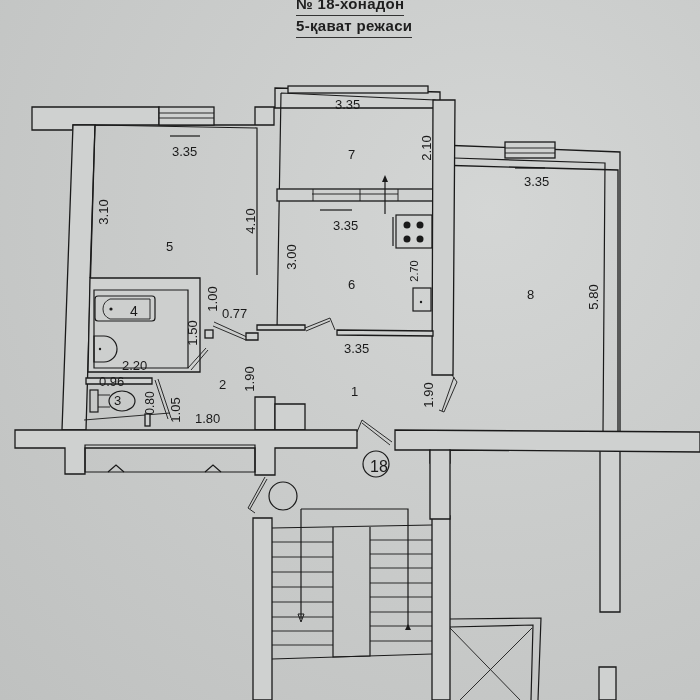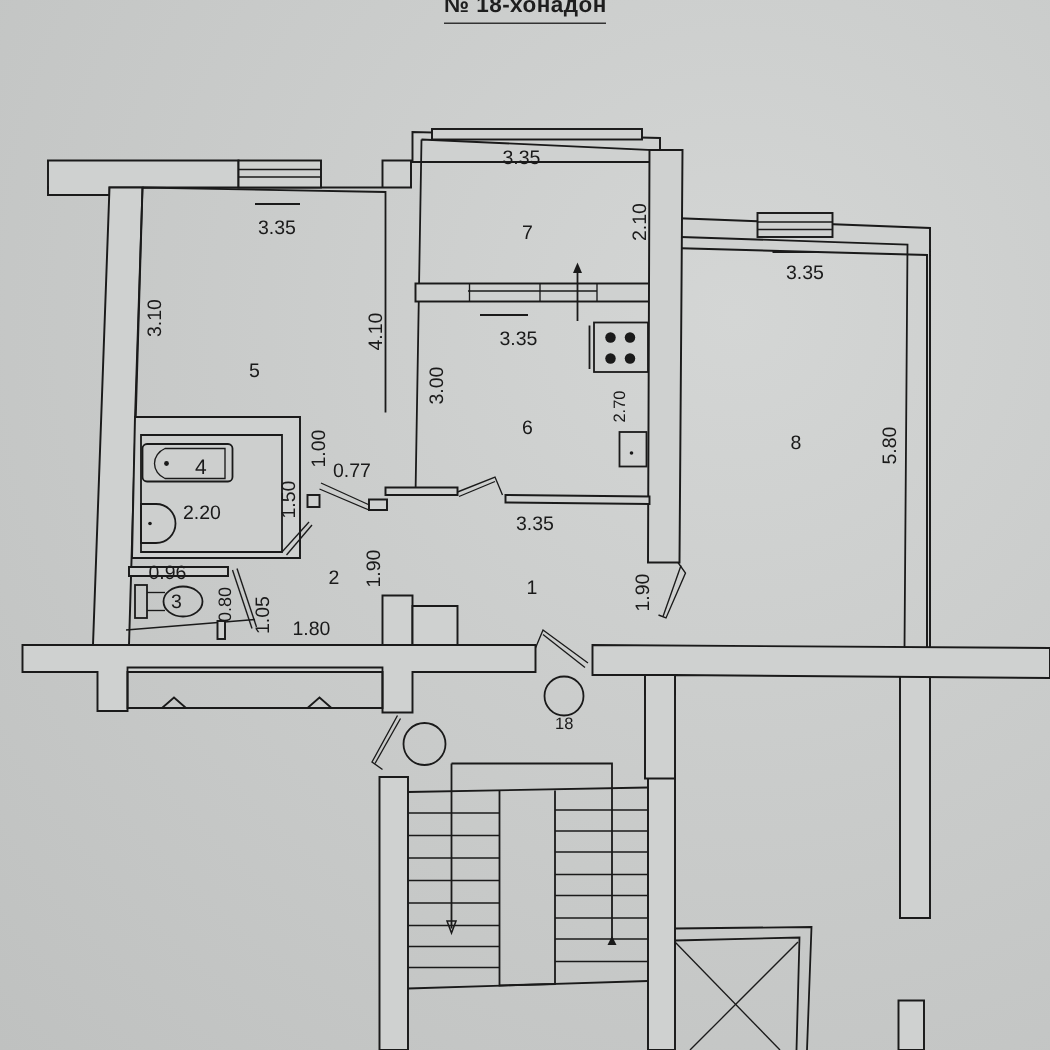--- a/index.html
+++ b/index.html
@@ -35,20 +35,21 @@
     .rot { transform: rotate(-90deg); transform-origin: center; }
     .room-num { font-size: 13px; }
   </style>
 </head>
 <body>
 
 <div class="paper"></div>
 
 <div class="header">
   <div class="header-row"><span class="header-line">№ 18-хонадон</span></div>
+  <div class="header-row"><span class="header-line">5-қават режаси</span></div>
 </div>
 
 <svg class="plan" width="700" height="700" viewBox="0 0 700 700">
 
   <path class="wall" d="M32,107 L159,107 L159,125 L255,125 L255,107 L275,107 L275,88 L440,92 L440,145 L620,152 L620,612 L600,612 L600,445 L618,445 L618,170 L436,165 L436,108 L274,108 L274,125 L73,125 L73,130 L32,130 Z"></path>
 
   <path class="wall" d="M73,125 L95,125 L86,430 L62,430 Z"></path>
 
   <rect class="wall" x="95" y="125" width="162" height="0"></rect>
   <path class="line" d="M95,125 L257,128 L257,275 M95,125 L90,278"></path>
@@ -219,27 +220,27 @@
 </svg>
 
 <span class="lbl room-num" style="left:351px;top:385px">1</span>
 <span class="lbl room-num" style="left:219px;top:378px">2</span>
 <span class="lbl room-num" style="left:114px;top:394px">3</span>
 <span class="lbl room-num" style="left:130px;top:304px;font-size:14px">4</span>
 <span class="lbl room-num" style="left:166px;top:240px">5</span>
 <span class="lbl room-num" style="left:348px;top:278px">6</span>
 <span class="lbl room-num" style="left:348px;top:148px">7</span>
 <span class="lbl room-num" style="left:527px;top:288px">8</span>
-<span class="lbl" style="left:370px;top:476px;font-size:11px">18</span>
+<span class="lbl" style="left:370px;top:460px;font-size:16px">18</span>
 
 <span class="lbl" style="left:172px;top:145px">3.35</span>
 <span class="lbl" style="left:335px;top:98px">3.35</span>
 <span class="lbl" style="left:333px;top:219px">3.35</span>
 <span class="lbl" style="left:524px;top:175px">3.35</span>
-<span class="lbl" style="left:122px;top:335px">2.20</span>
+<span class="lbl" style="left:122px;top:359px">2.20</span>
 <span class="lbl" style="left:99px;top:375px">0.96</span>
 <span class="lbl" style="left:195px;top:412px">1.80</span>
 <span class="lbl" style="left:222px;top:307px">0.77</span>
 <span class="lbl" style="left:344px;top:342px">3.35</span>
 
 <span class="lbl rot" style="left:91px;top:205px">3.10</span>
 <span class="lbl rot" style="left:238px;top:214px">4.10</span>
 <span class="lbl rot" style="left:414px;top:141px">2.10</span>
 <span class="lbl rot" style="left:279px;top:250px">3.00</span>
 <span class="lbl rot" style="left:403px;top:264px;font-size:11px">2.70</span>

